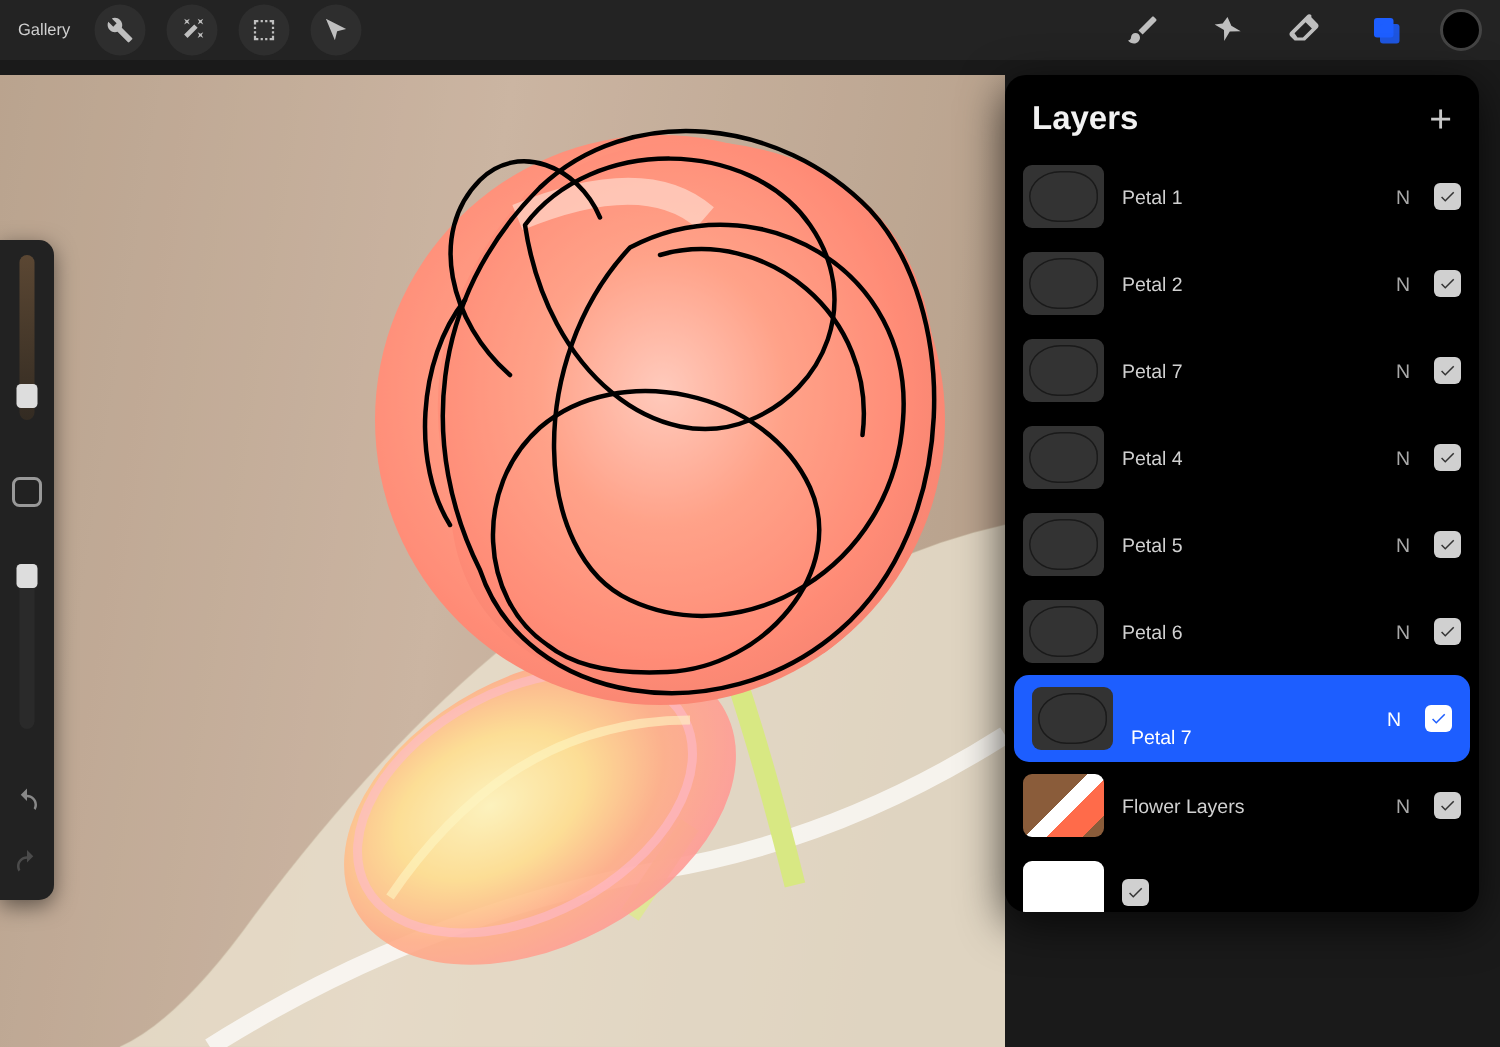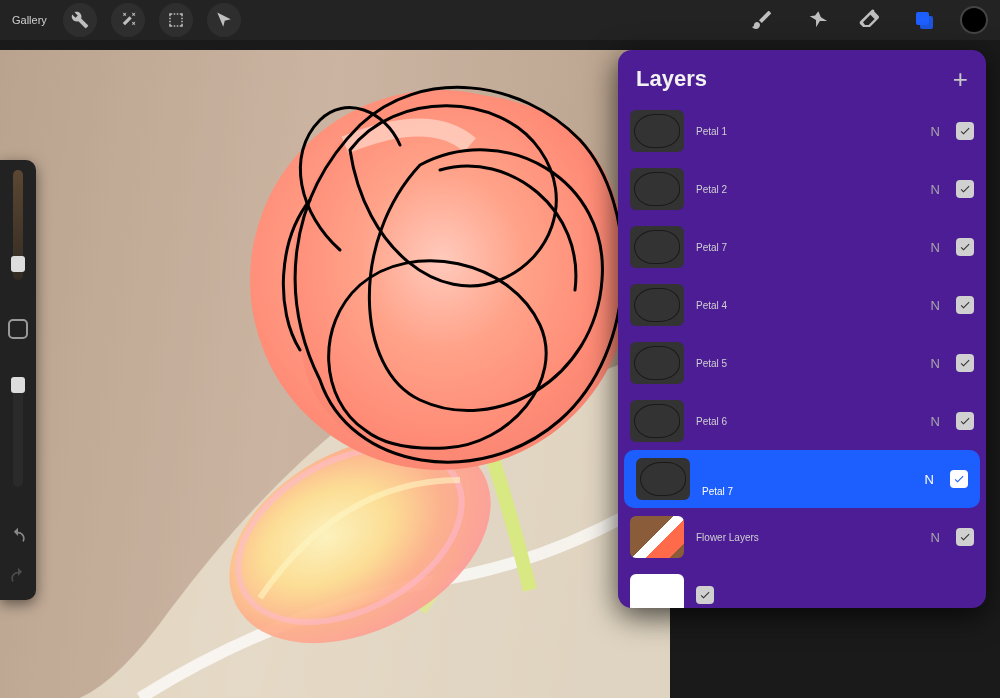--- a/index.html
+++ b/index.html
@@ -133,23 +133,23 @@
     gap: 16px;
     align-items: center;
   }
   .undo-redo svg { width: 20px; height: 20px; fill: #888; }
 
   
   .layers-panel {
     position: absolute;
     top: 50px;
     right: 14px;
-    width: 368px;
+    width: 316px;
     bottom: 90px;
-    background: #4c1d95;
+    background: #000000;
     border-radius: 14px;
     box-shadow: 0 8px 30px rgba(0,0,0,.7);
     display: flex;
     flex-direction: column;
     overflow: hidden;
     z-index: 30;
   }
   .layers-header {
     display: flex;
     align-items: center;
@@ -202,21 +202,21 @@
     border: 1.5px solid #1a1a1a;
     border-radius: 50% 45% 50% 45% / 55% 50% 50% 55%;
   }
   .layer-thumb.image {
     background: linear-gradient(135deg,#8a5c3a 0 45%, #ffffff 45% 60%, #ff6b4a 60% 85%, #8a5c3a 85%);
   }
   .layer-thumb.white { background: #ffffff; }
   .layer-name {
     flex: 1;
     color: #d0d0d0;
-    font-size: 10px;
+    font-size: 13px;
   }
   .layer-row.selected .layer-name { color: #fff; margin-top: 24px; }
   .layer-blend {
     color: #a8a8a8;
     font-size: 13px;
     margin-right: 4px;
   }
   .layer-row.selected .layer-blend { color: #fff; }
   .layer-vis {
     width: 18px;

